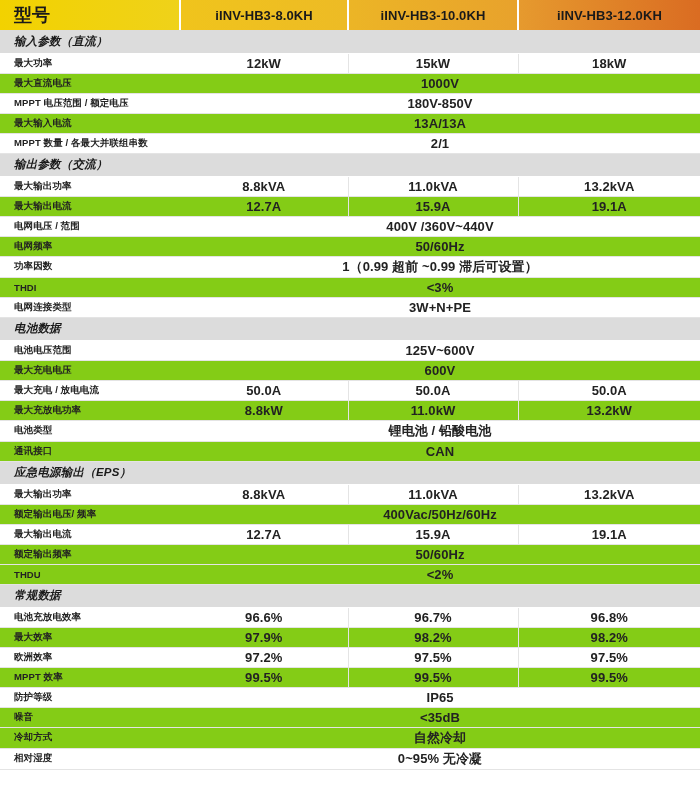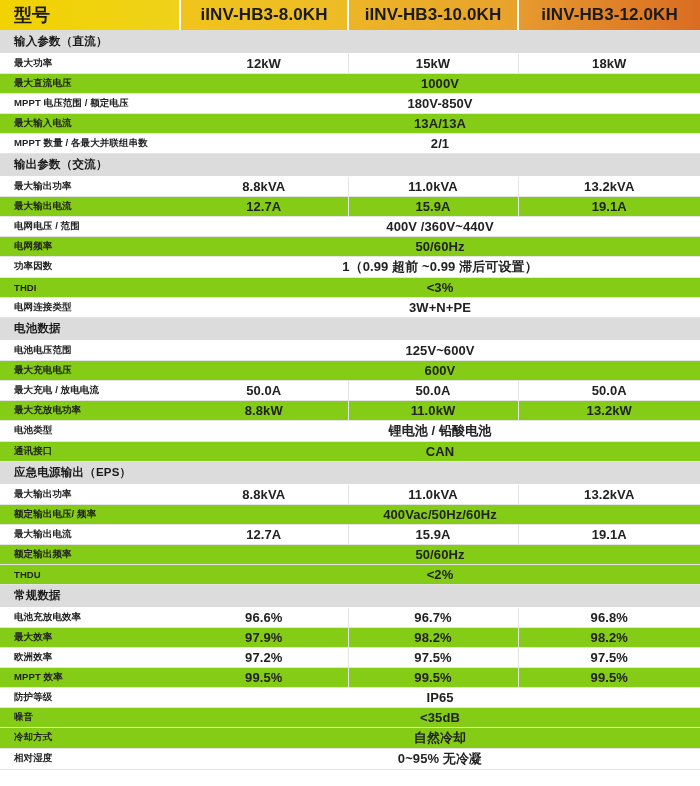--- a/index.html
+++ b/index.html
@@ -17,21 +17,21 @@
 
   .spec-table {
     width: 700px;
     border-collapse: collapse;
     table-layout: fixed;
   }
 
   
   .hdr-row { height: 30px; }
   .hdr-cell {
-    font-size: 17px;
+    font-size: 13px;
     font-weight: bold;
     text-align: center;
     color: #1a1a1a;
     padding: 0 4px;
     border-right: 2px solid #ffffff;
     letter-spacing: 0.1px;
   }
   .hdr-cell.model {
     text-align: left;
     padding-left: 14px;
@@ -39,21 +39,21 @@
     background: linear-gradient(to right, #f2d200, #efd21a);
   }
   .hdr-cell.c1 { background: linear-gradient(to right, #f0c41c, #edbb25); }
   .hdr-cell.c2 { background: linear-gradient(to right, #ecb526, #e8a22c); }
   .hdr-cell.c3 {
     background: linear-gradient(to right, #e69a2e, #da6c22);
     border-right: none;
   }
 
   
-  .sect-row { height: 23px; }
+  .sect-row { height: 23px; font-style: italic; }
   .sect-cell {
     background: #dcdcdc;
     font-size: 11.5px;
     font-weight: bold;
     color: #1a1a1a;
     padding-left: 14px;
     border-bottom: 1px solid #ffffff;
     letter-spacing: 0.2px;
   }
 

